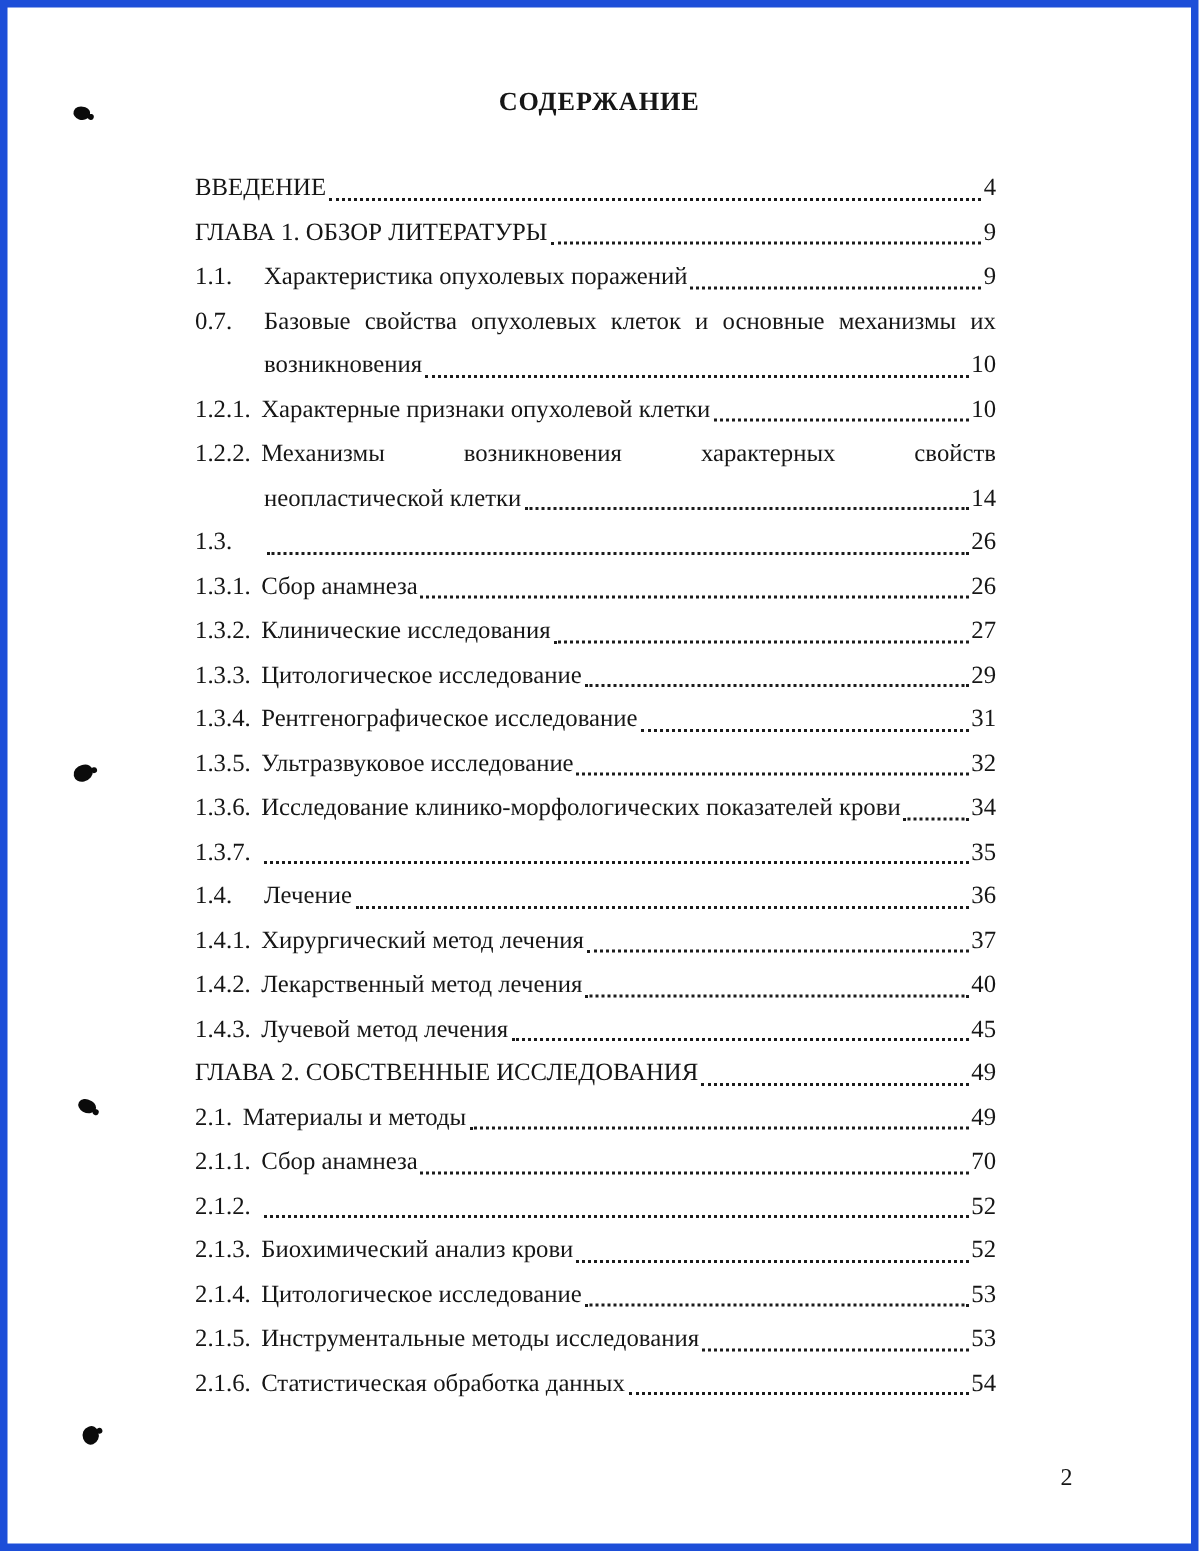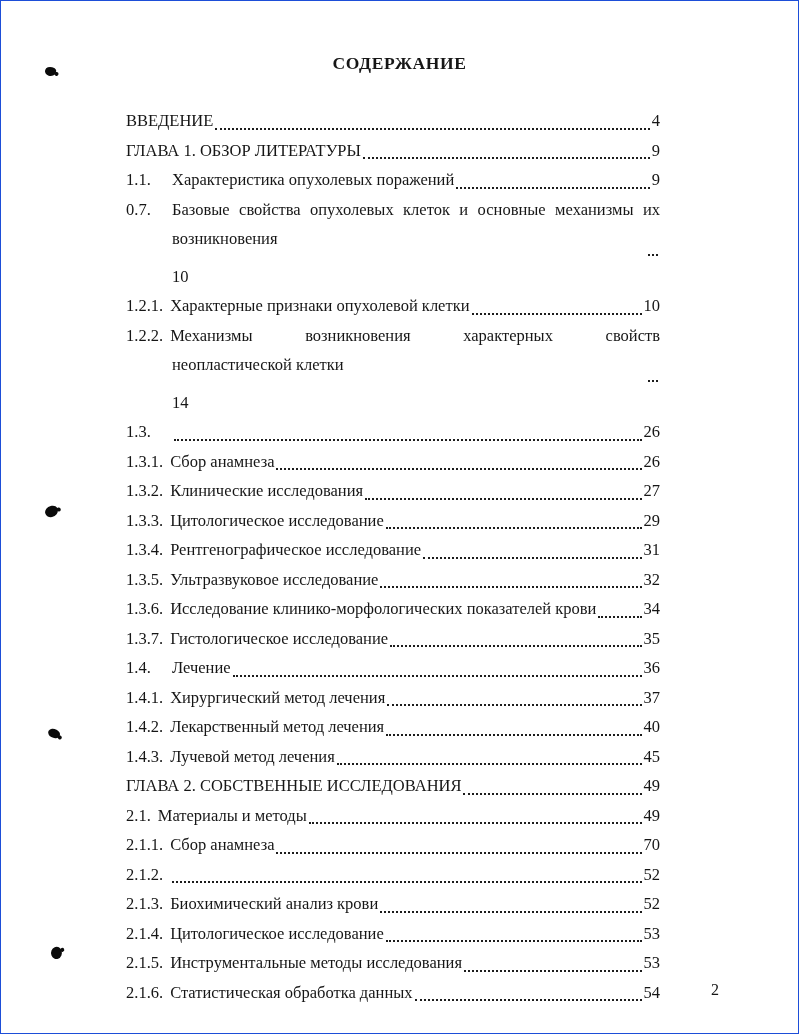--- a/index.html
+++ b/index.html
@@ -6,21 +6,21 @@
   html,body { width:799px; height:1034px; }
   body {
     background:#ffffff;
     font-family:"Liberation Serif","DejaVu Serif",serif;
     color:#161616;
     position:relative;
     overflow:hidden;
   }
   .sheet {
     position:absolute; inset:0;
-    border:1px solid #1d4ed8;
+    border:5px solid #1d4ed8;
     background:#fff;
   }
   .title {
     text-align:center;
     font-size:17.5px;
     font-weight:700;
     letter-spacing:0.6px;
     padding-top:52px;
     margin-bottom:32px;
   }
@@ -45,21 +45,21 @@
     line-height:29.5px;
   }
   .leader {
     flex:1 1 auto;
     min-width:10px;
     border-bottom:2px dotted #1c1c1c;
     align-self:flex-end;
     margin:0 2px 6px 2px;
   }
   .pg { flex:none; }
-  .cont { padding-left:46px;flex-direction:column; }
+  .cont { padding-left:46px; }
   .footer-page {
     position:absolute;
     right:79px;
     bottom:34px;
     font-size:16px;
   }
   .blot {
     position:absolute;
     background:#0b0b0b;
     border-radius:58% 44% 60% 50%;
@@ -180,21 +180,20 @@
 
     <div class="row">
       <span class="num narrow">1.3.6.</span>
       <span class="txt">Исследование клинико-морфологических показателей крови</span>
       <span class="leader"></span>
       <span class="pg">34</span>
     </div>
 
     <div class="row">
       <span class="num narrow">1.3.7.</span>
-      <span class="txt">Гистологическое исследование</span>
       <span class="leader"></span>
       <span class="pg">35</span>
     </div>
 
     <div class="row">
       <span class="num wide">1.4.</span>
       <span class="txt">Лечение</span>
       <span class="leader"></span>
       <span class="pg">36</span>
     </div>

